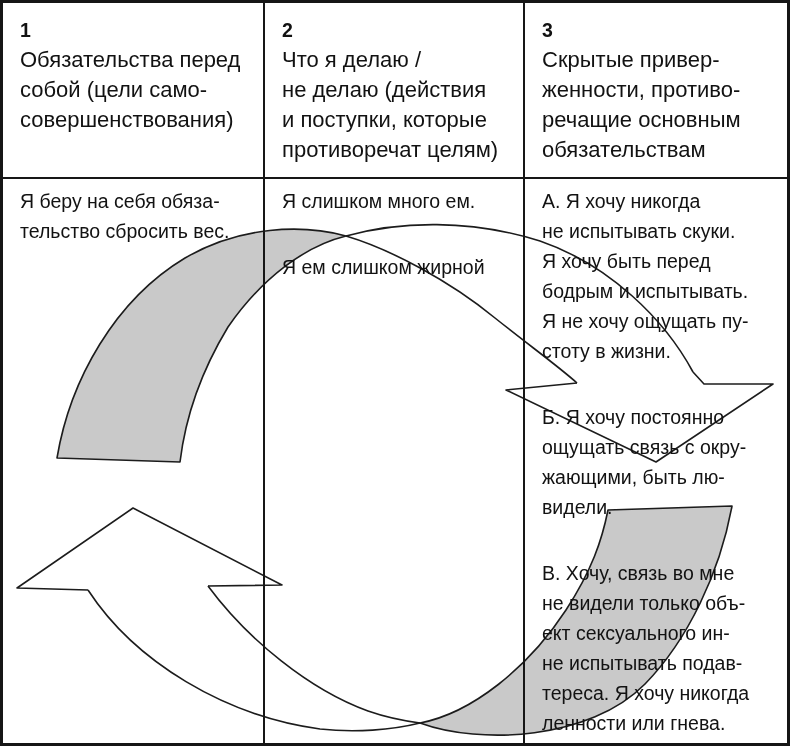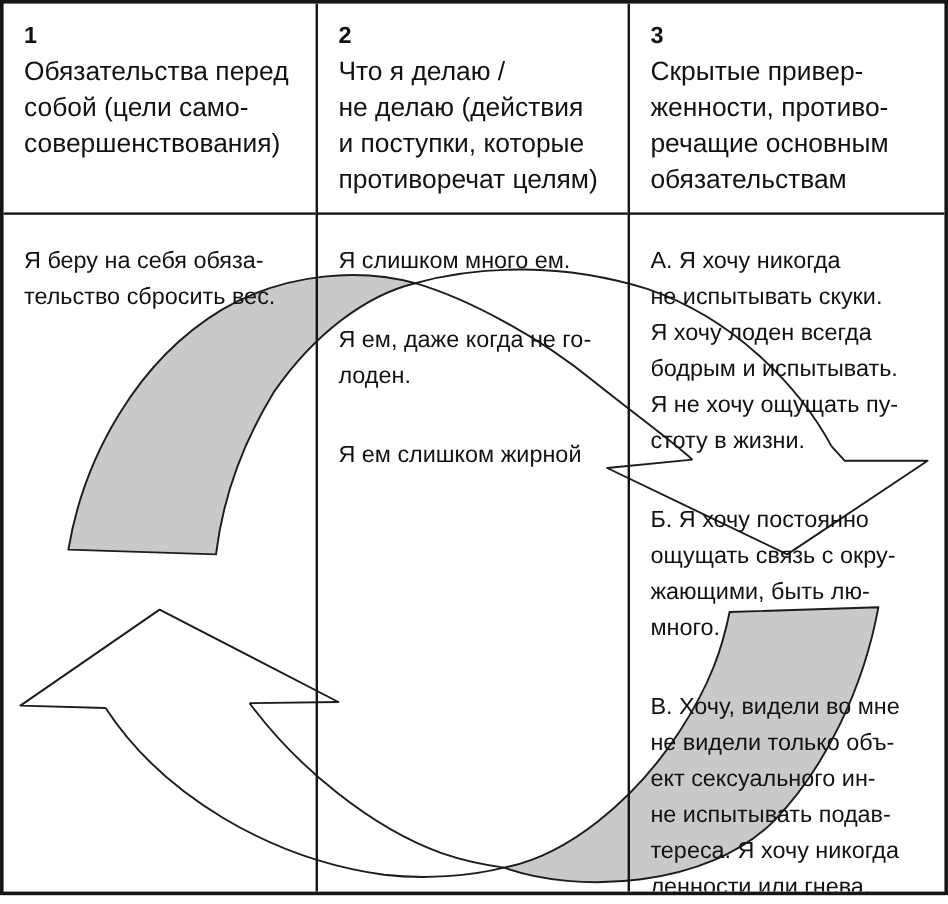--- a/index.html
+++ b/index.html
@@ -9,21 +9,21 @@
     overflow:hidden;
   }
   .arrows-svg{position:absolute;left:0;top:0;width:790px;height:753px;}
   .tbl{
     position:absolute;left:0;top:0;width:790px;height:746px;
     box-sizing:border-box;border:3px solid #161616;
     display:grid;grid-template-columns:260px 260px 264px;grid-template-rows:174px 1fr;
   }
   .cell{box-sizing:border-box;overflow:hidden;background:transparent;}
   .c2,.c3{border-left:2px solid #161616;}
-  .bd{border-top:2px solid #161616;padding:23px 8px 0 17px;}
+  .bd{border-top:2px solid #161616;padding:7px 8px 0 17px;}
   .hd{padding:12px 8px 0 17px;}
   .hline{font-weight:normal;font-size:22px;line-height:30px;white-space:pre;}
   .bline{font-size:19.5px;line-height:30px;white-space:pre;}
   .num{font-weight:bold;font-size:19.5px;line-height:30px;}
   .para{margin:0 0 36px 0;}
   .para:last-child{margin-bottom:0;}
 </style>
 </head>
 <body>
 
@@ -73,44 +73,40 @@
         <div class="para">
           <div class="bline">Я беру на себя обяза-</div>
           <div class="bline">тельство сбросить вес.</div>
         </div>
       </div>
     <div class="cell bd c2">
         <div class="para">
           <div class="bline">Я слишком много ем.</div>
         </div>
         <div class="para">
-          <div class="bline">Я ем, даже когда не го-</div>
-          <div class="bline">лоден.</div>
-        </div>
-        <div class="para">
           <div class="bline">Я ем слишком жирной</div>
         </div>
       </div>
     <div class="cell bd c3">
         <div class="para">
           <div class="bline">А. Я хочу никогда</div>
           <div class="bline">не испытывать скуки.</div>
-          <div class="bline">Я хочу лоден всегда</div>
+          <div class="bline">Я хочу быть перед</div>
           <div class="bline">бодрым и испытывать.</div>
           <div class="bline">Я не хочу ощущать пу-</div>
           <div class="bline">стоту в жизни.</div>
         </div>
         <div class="para">
           <div class="bline">Б. Я хочу постоянно</div>
           <div class="bline">ощущать связь с окру-</div>
           <div class="bline">жающими, быть лю-</div>
-          <div class="bline">много.</div>
+          <div class="bline">видели.</div>
         </div>
         <div class="para">
-          <div class="bline">В. Хочу, видели во мне</div>
+          <div class="bline">В. Хочу, связь во мне</div>
           <div class="bline">не видели только объ-</div>
           <div class="bline">ект сексуального ин-</div>
           <div class="bline">не испытывать подав-</div>
           <div class="bline">тереса. Я хочу никогда</div>
           <div class="bline">ленности или гнева.</div>
         </div>
       </div>
   </div>
 
 </div>

